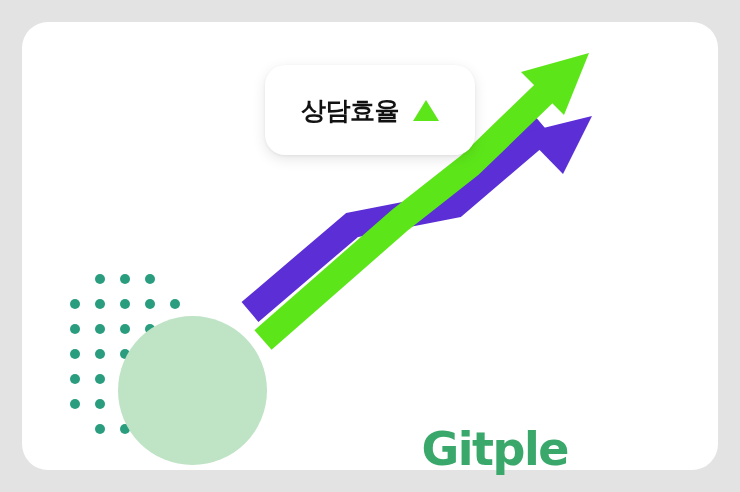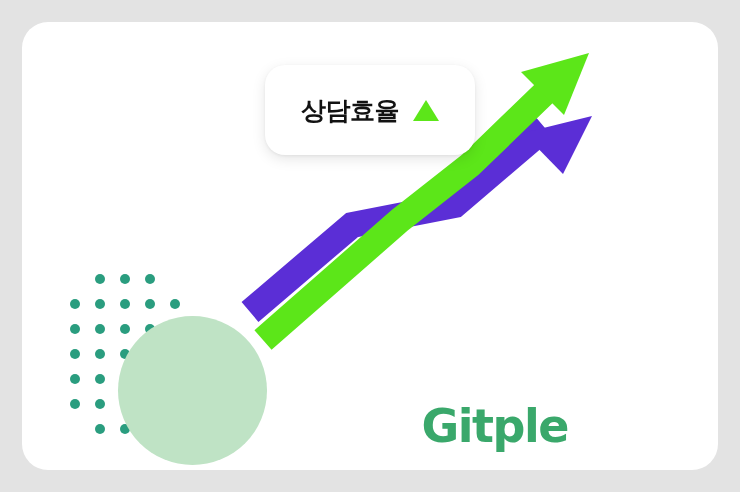--- a/index.html
+++ b/index.html
@@ -93,21 +93,21 @@
     border-left: 13px solid transparent;
     border-right: 13px solid transparent;
   }
   .tri-green  { border-bottom: 21px solid #5ce619; }
   .tri-purple { border-bottom: 21px solid #5b2ed6; }
 
   
   .logo {
     position: absolute;
     right: 26px;
-    bottom: 39px;
+    bottom: 16px;
     font-size: 46px;
     font-weight: 700;
     color: #3aa86b;
     letter-spacing: -1.5px;
     font-family: "DejaVu Sans", "Liberation Sans", sans-serif;
   }
 </style>
 </head>
 <body>
 

